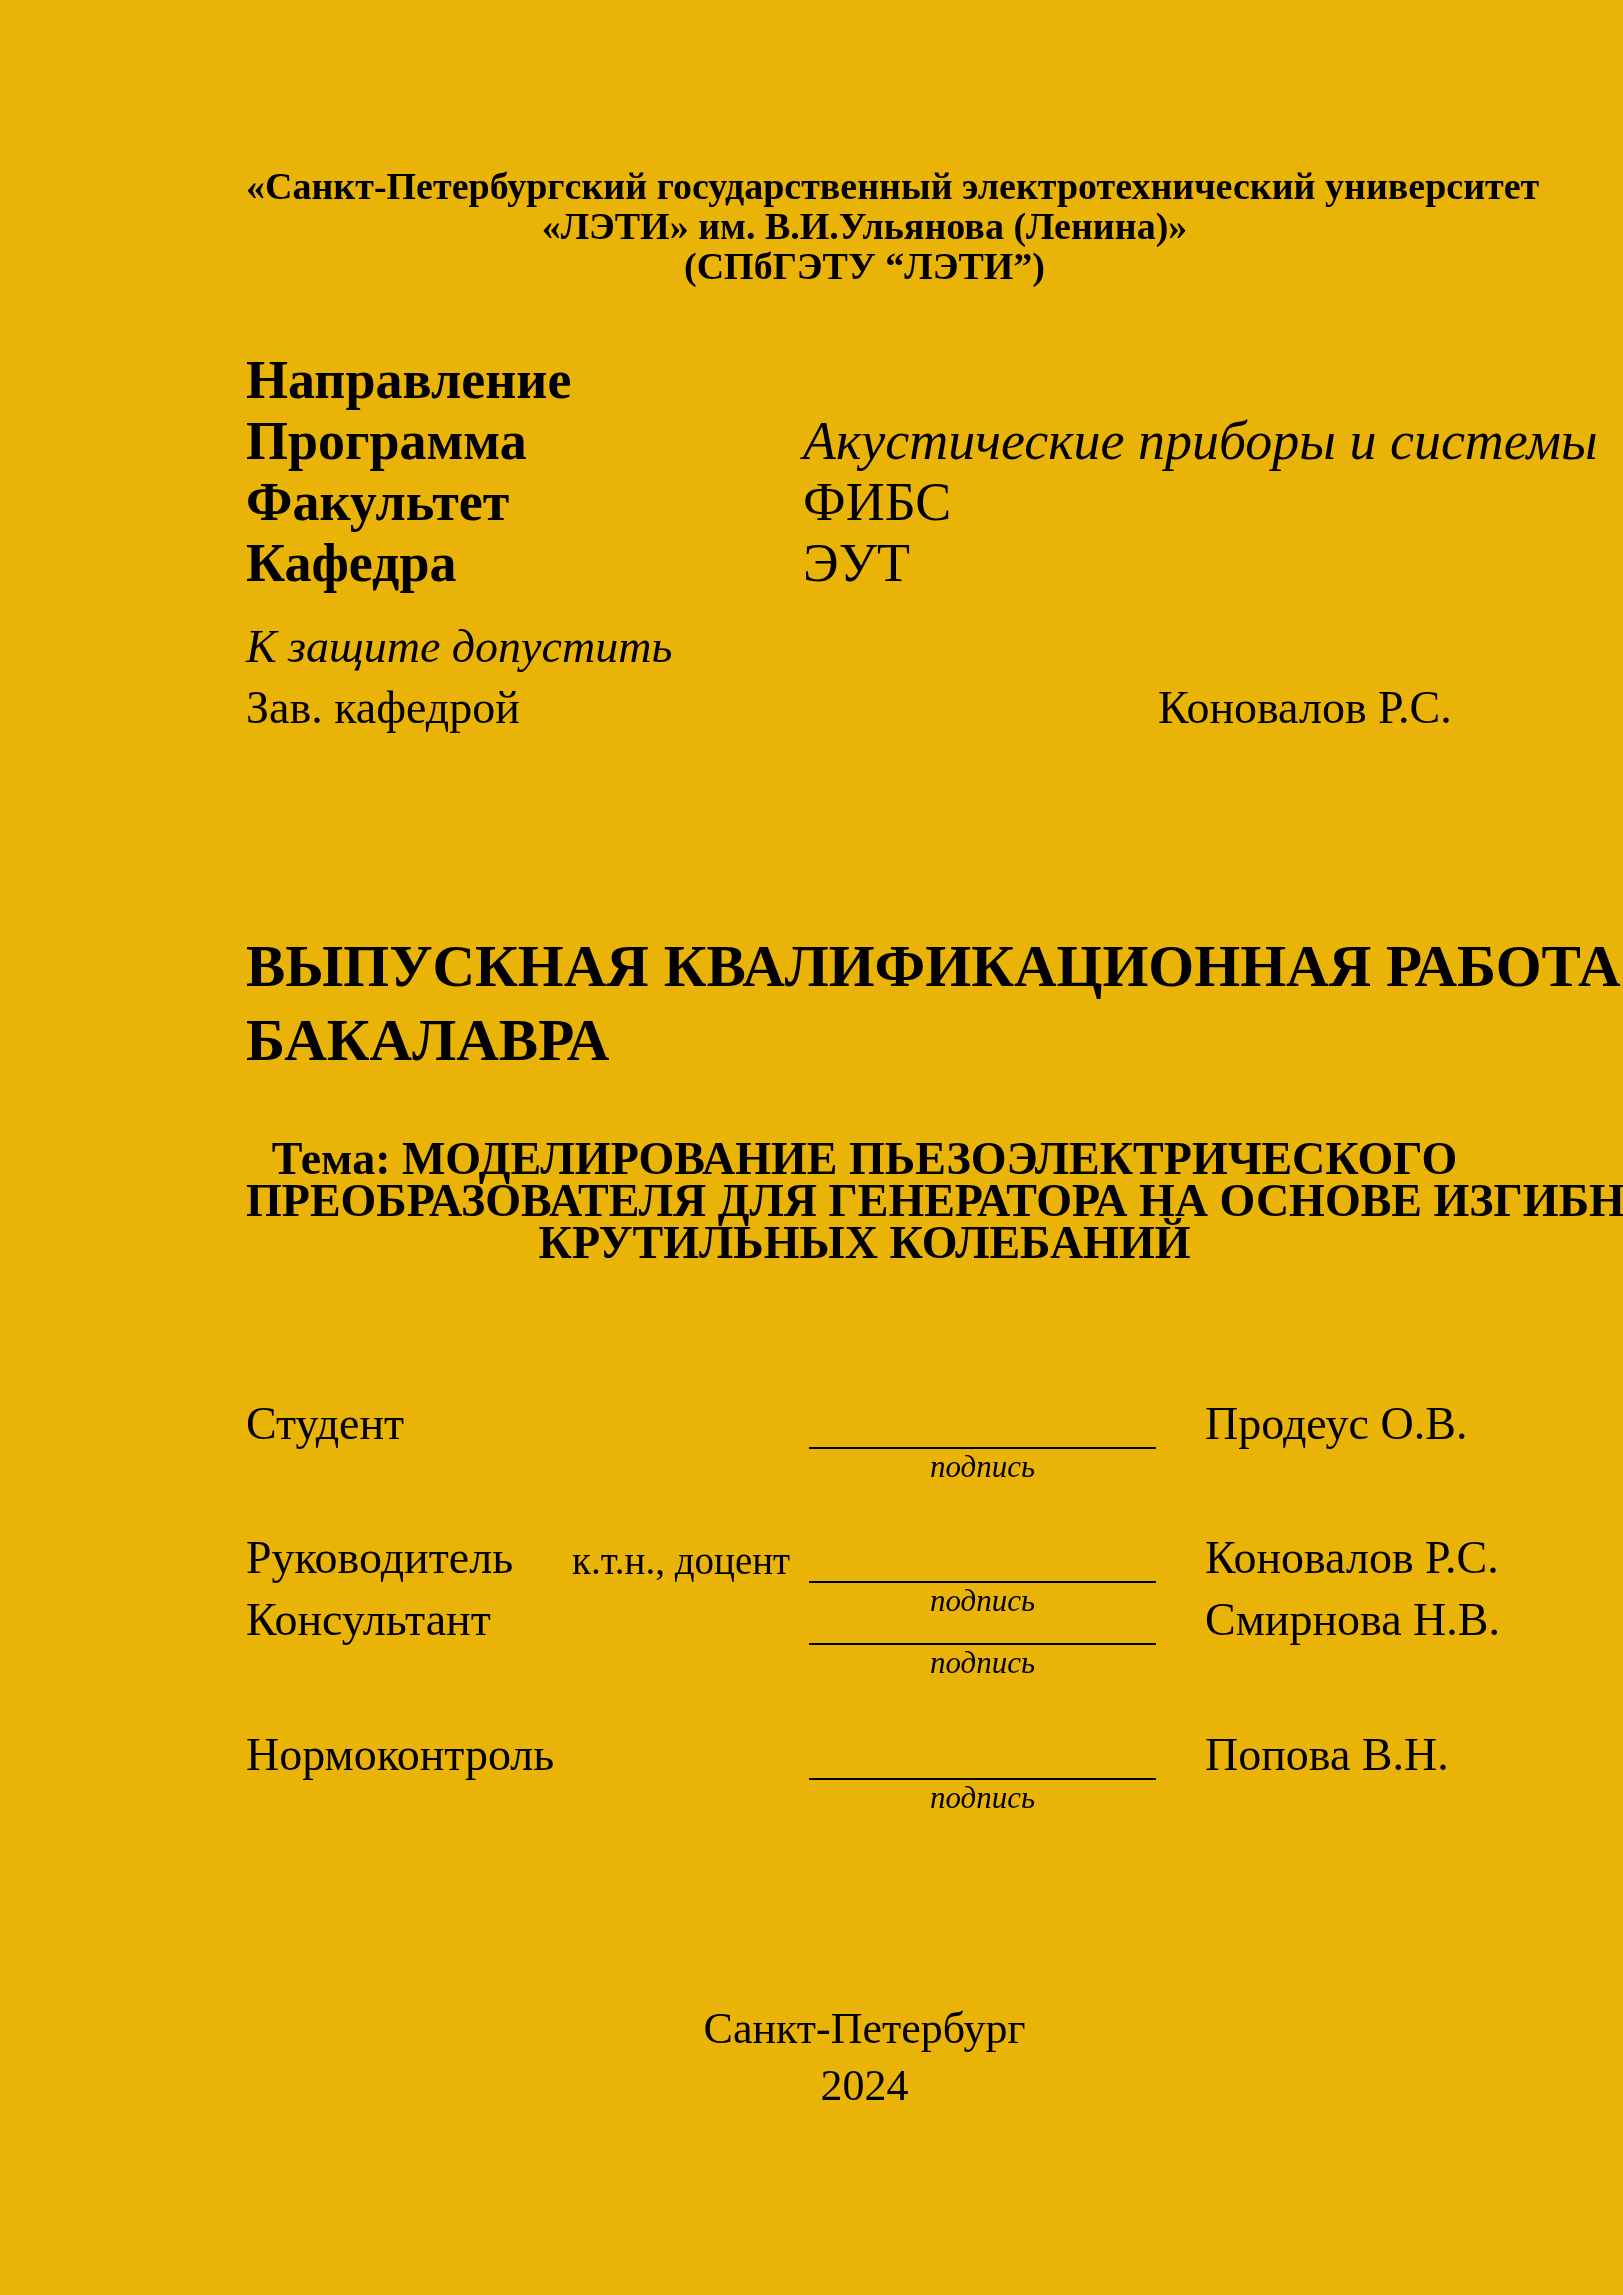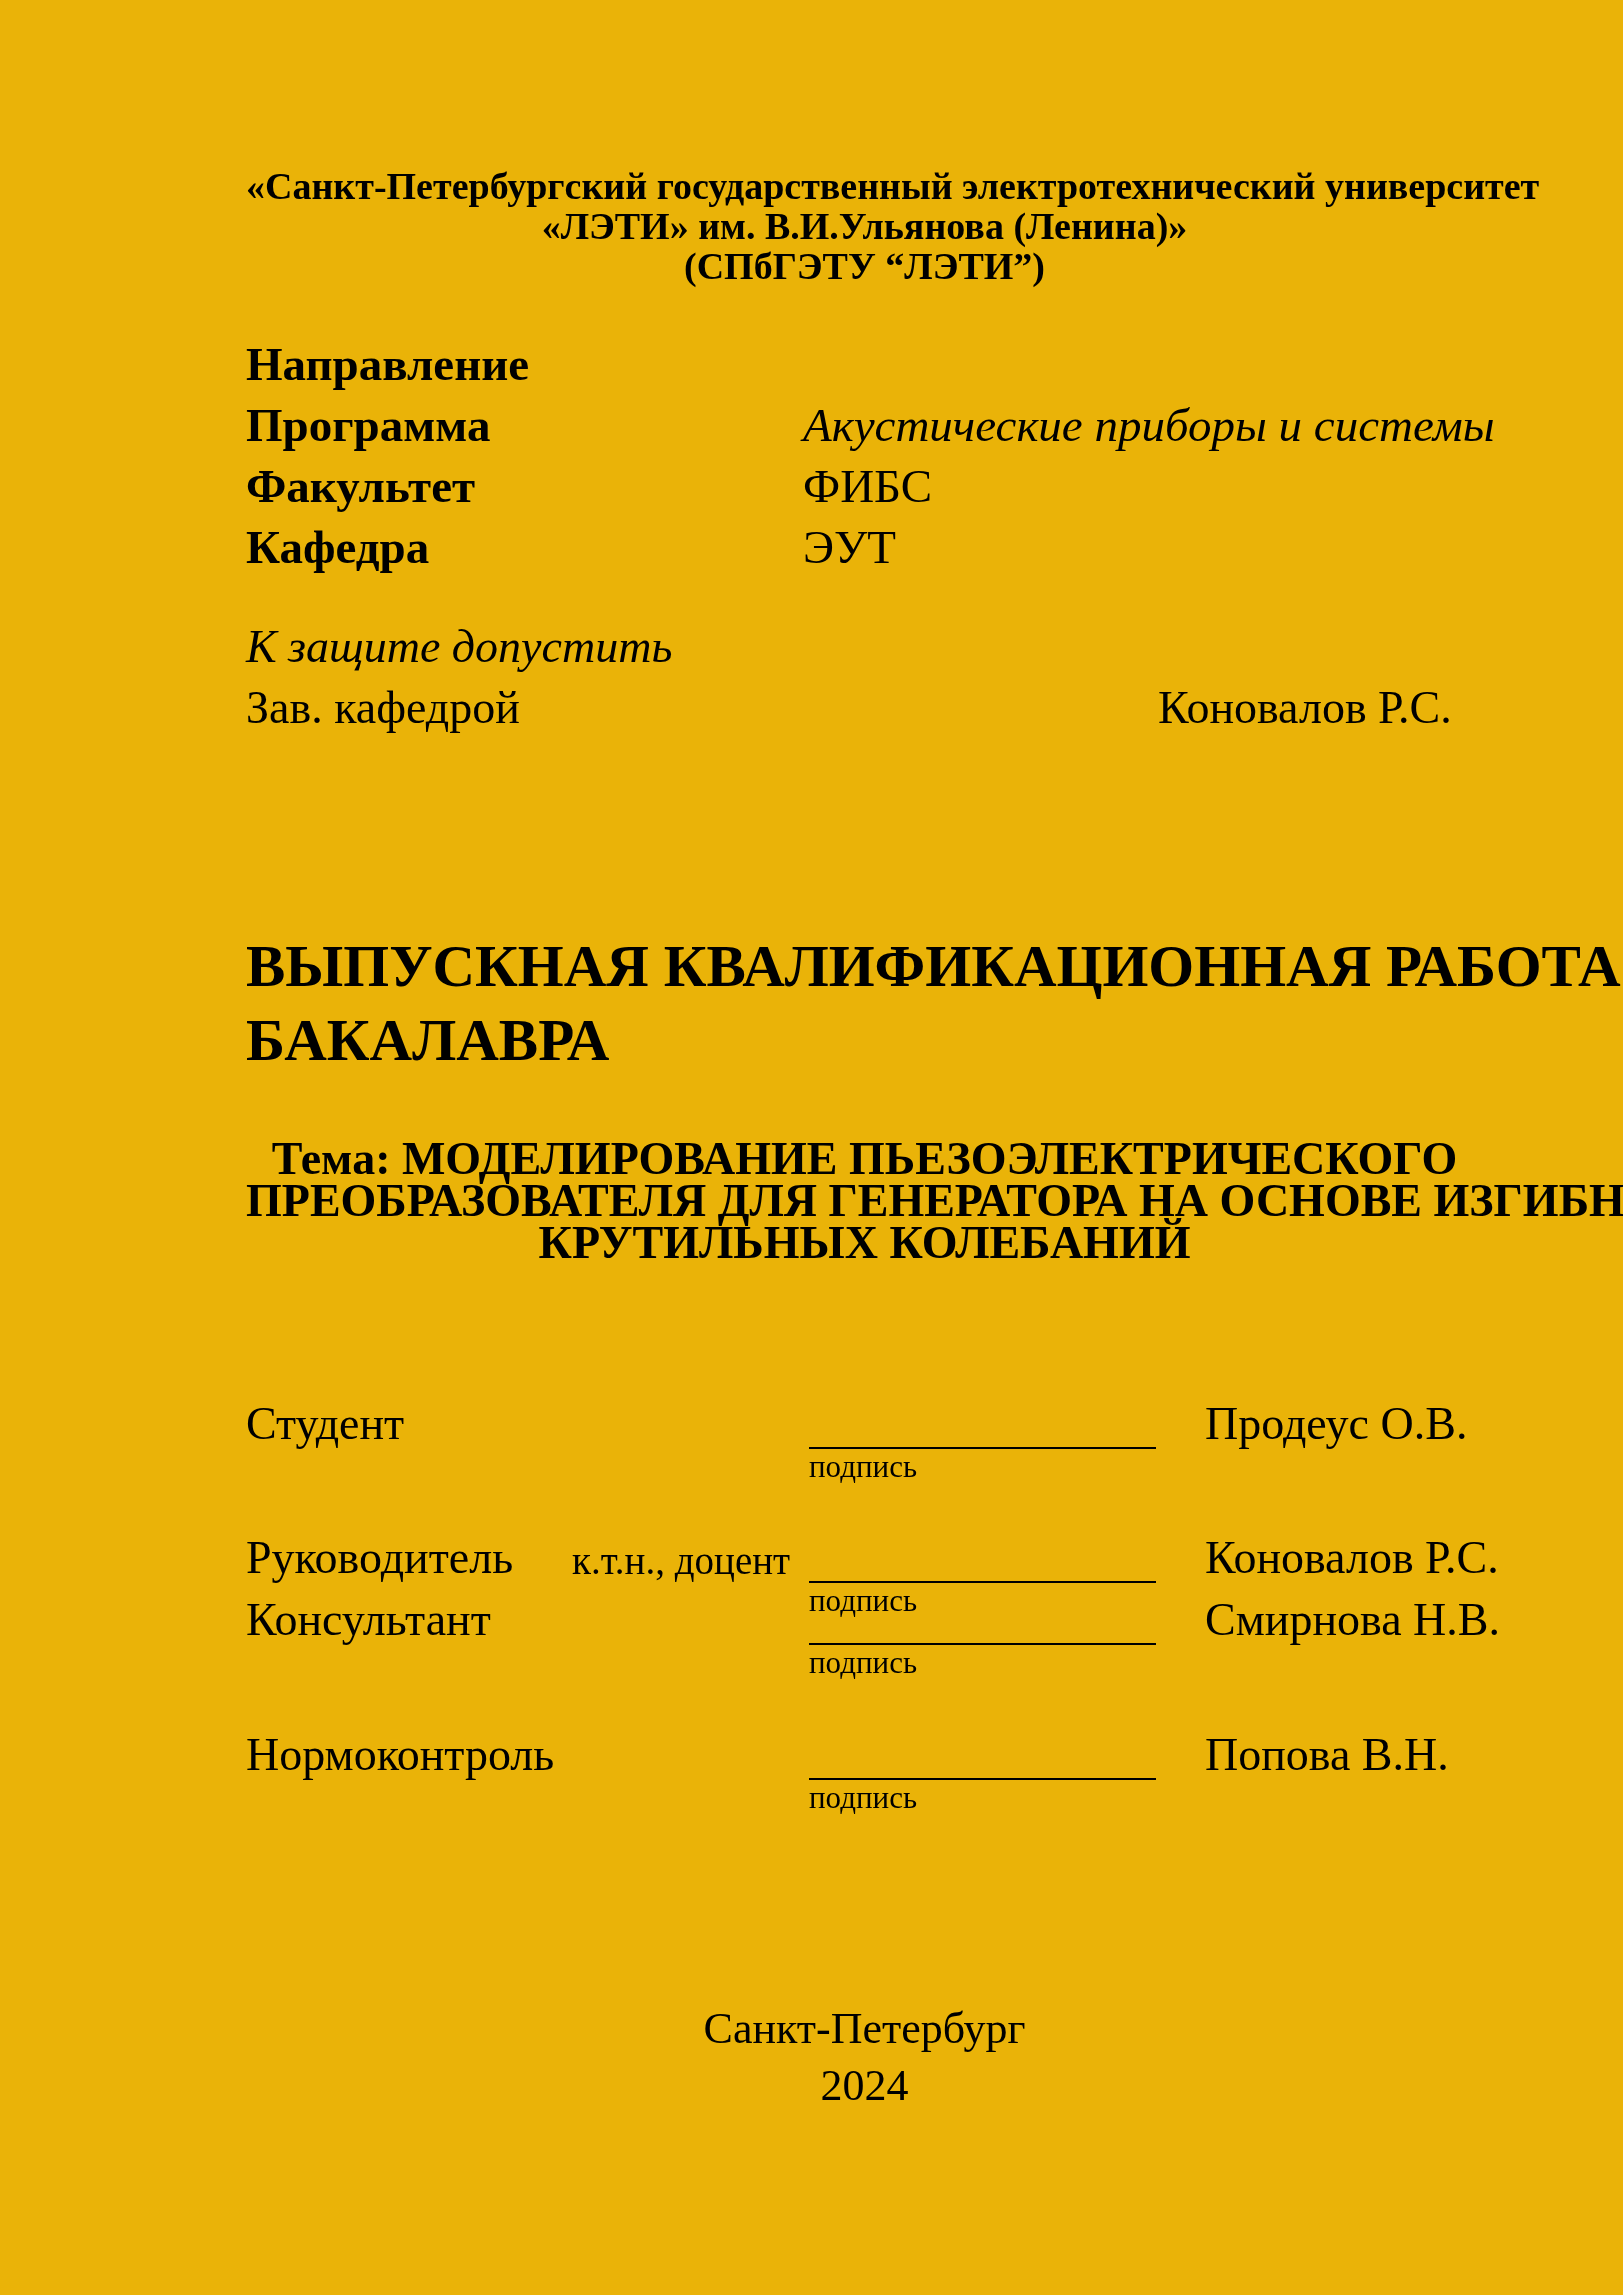--- a/index.html
+++ b/index.html
@@ -16,21 +16,21 @@
 
   
   .header {
     left:246px; right:140px; top:166px;
     text-align:center;
     font-weight:bold;
     font-size:38px; line-height:40px;
   }
 
   
-  .info-row { left:246px; right:120px; height:55px; font-size:47px; line-height:1; }
+  .info-row { left:246px; right:120px; height:55px; font-size:54px; line-height:1;margin-top:12px; }
   .info-label { position:absolute; left:0; top:0; font-weight:bold; white-space:nowrap; }
   .info-value { position:absolute; left:557px; top:0; white-space:nowrap; }
   .italic { font-style:italic; }
 
   
   .admission-note { left:246px; top:624px; font-size:46px; line-height:1; font-style:italic; }
   .admission-row  { left:246px; right:116px; top:685px; font-size:46px; line-height:1; }
   .admission-role { position:absolute; left:0; top:0; white-space:nowrap; }
   .admission-name { position:absolute; left:912px; top:0; white-space:nowrap; }
 
@@ -54,21 +54,21 @@
   .sig-row { left:246px; right:116px; height:102px; font-size:46px; line-height:1; }
   .sig-row-student      { top:1401px; }
   .sig-row-supervisor   { top:1499px;margin-top:36px; }
   .sig-row-consultant   { top:1597px; }
   .sig-row-normcontrol  { top:1732px; }
   .sig-role { position:absolute; left:0; top:0; white-space:nowrap; }
   .sig-qual { position:absolute; left:326px; top:5.5px; font-size:39px; white-space:nowrap; }
   .sig-line { position:absolute; left:563px; top:46px; width:347px; height:0; border-bottom:2.4px solid #000; }
   .sig-caption {
     position:absolute; left:563px; top:50px; width:347px;
-    text-align:left; font-size:31px; line-height:1;
+    text-align:center; font-style:italic; font-size:31px; line-height:1;
   }
   .sig-name { position:absolute; left:959px; top:0; white-space:nowrap; }
 
   
   .footer {
     left:246px; right:140px; top:2000px;
     text-align:center;
     font-size:44px; line-height:57px;
   }
 </style>

